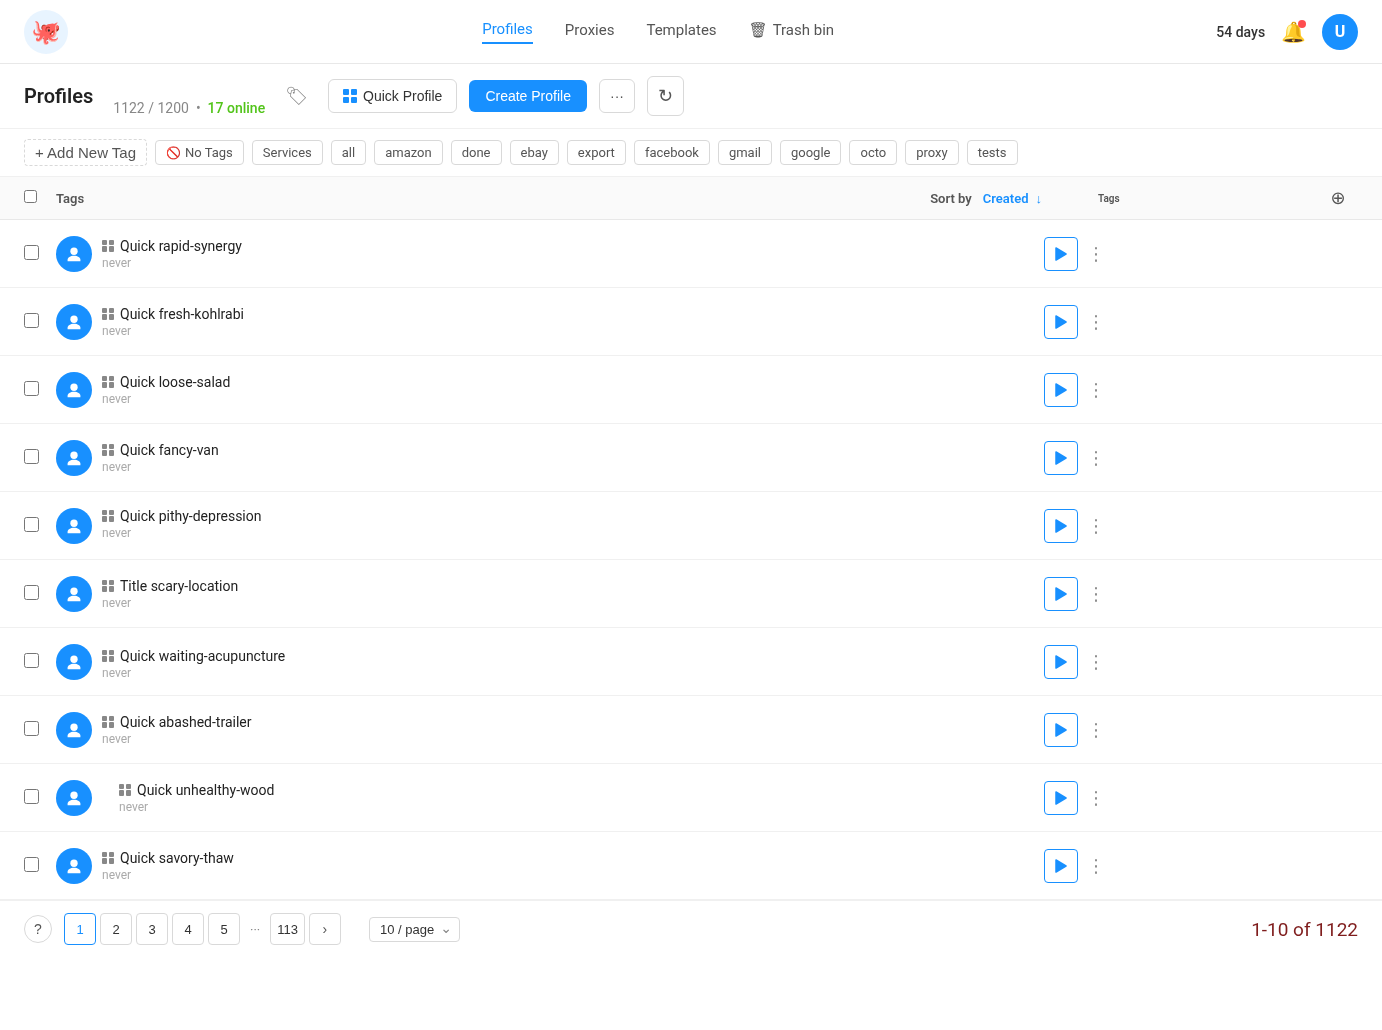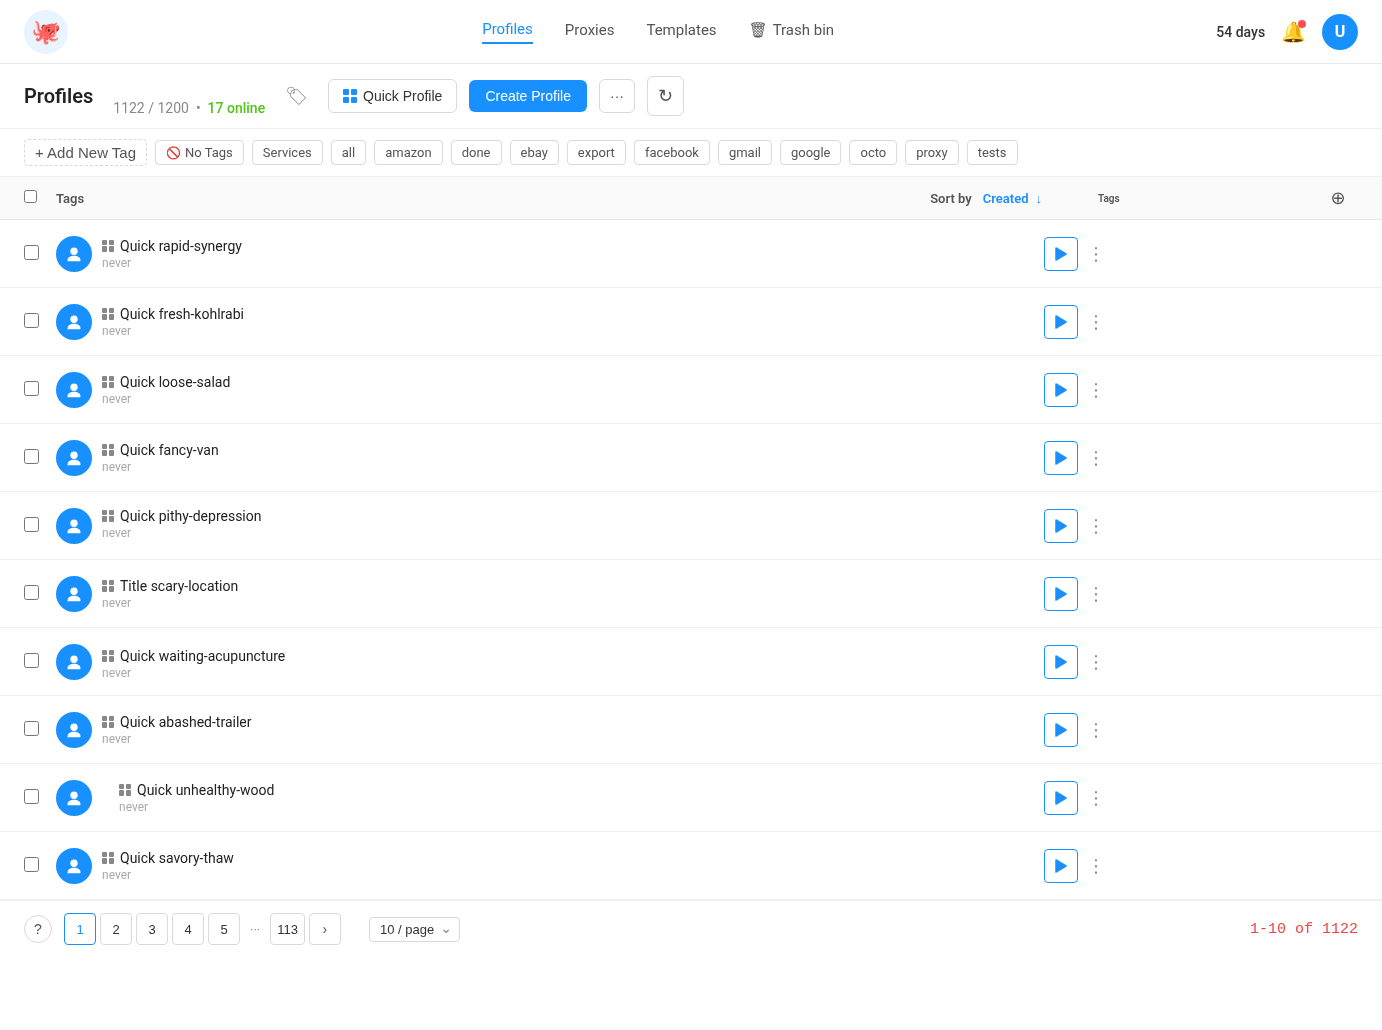--- a/index.html
+++ b/index.html
@@ -137,21 +137,21 @@
       background: #fff; cursor: pointer; font-size: 14px; color: #555;
       display: flex; align-items: center; justify-content: center;
     }
     .per-page-select {
       padding: 4px 24px 4px 10px; border: 1px solid #d9d9d9; border-radius: 4px;
       font-size: 13px; color: #333; background: #fff; cursor: pointer; margin-left: 12px;
       appearance: none; position: relative;
     }
     .per-page-wrapper { position: relative; margin-left: 12px; }
     .per-page-wrapper::after { content: '⌄'; position: absolute; right: 8px; top: 50%; transform: translateY(-55%); pointer-events: none; color: #888; }
-    .total-count { margin-left: auto; font-size: 15px; color: #ef4444; font-family: Liberation Mono, monospace; }
+    .total-count { margin-left: auto; font-size: 19px; color: #7f1d1d; }
   </style>
 </head>
 <body>
 
 <nav class="top-nav">
 
   <div class="logo">
     <svg viewBox="0 0 44 44" width="44" height="44" xmlns="http://www.w3.org/2000/svg">
       <circle cx="22" cy="22" r="22" fill="#e8f4ff"></circle>
       <text x="22" y="30" text-anchor="middle" font-size="24" fill="#1890ff">🐙</text>

